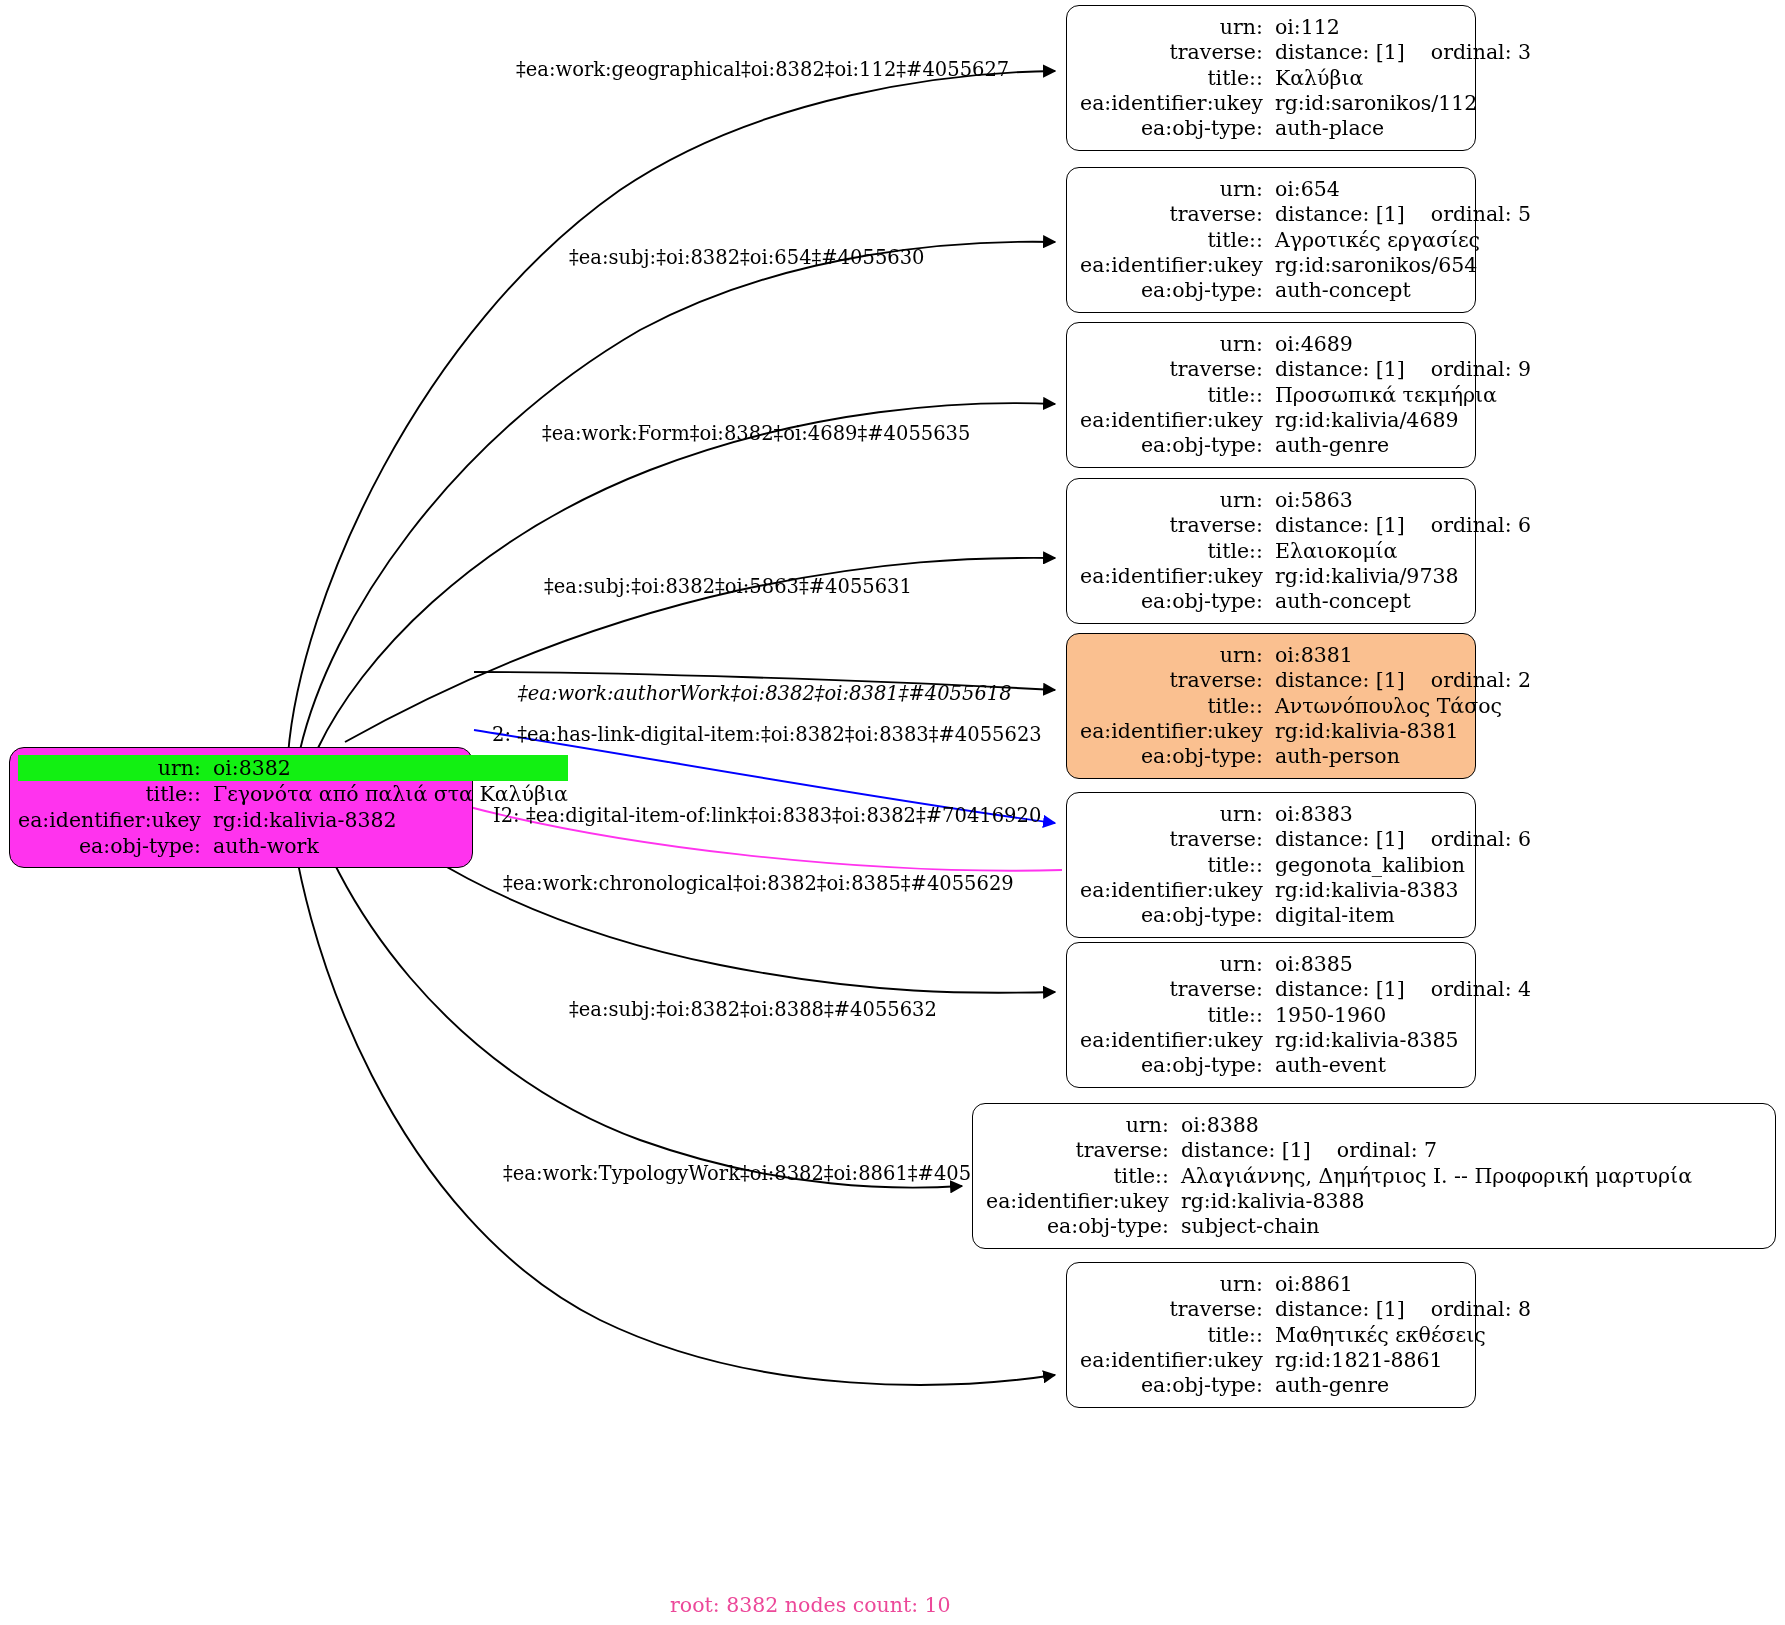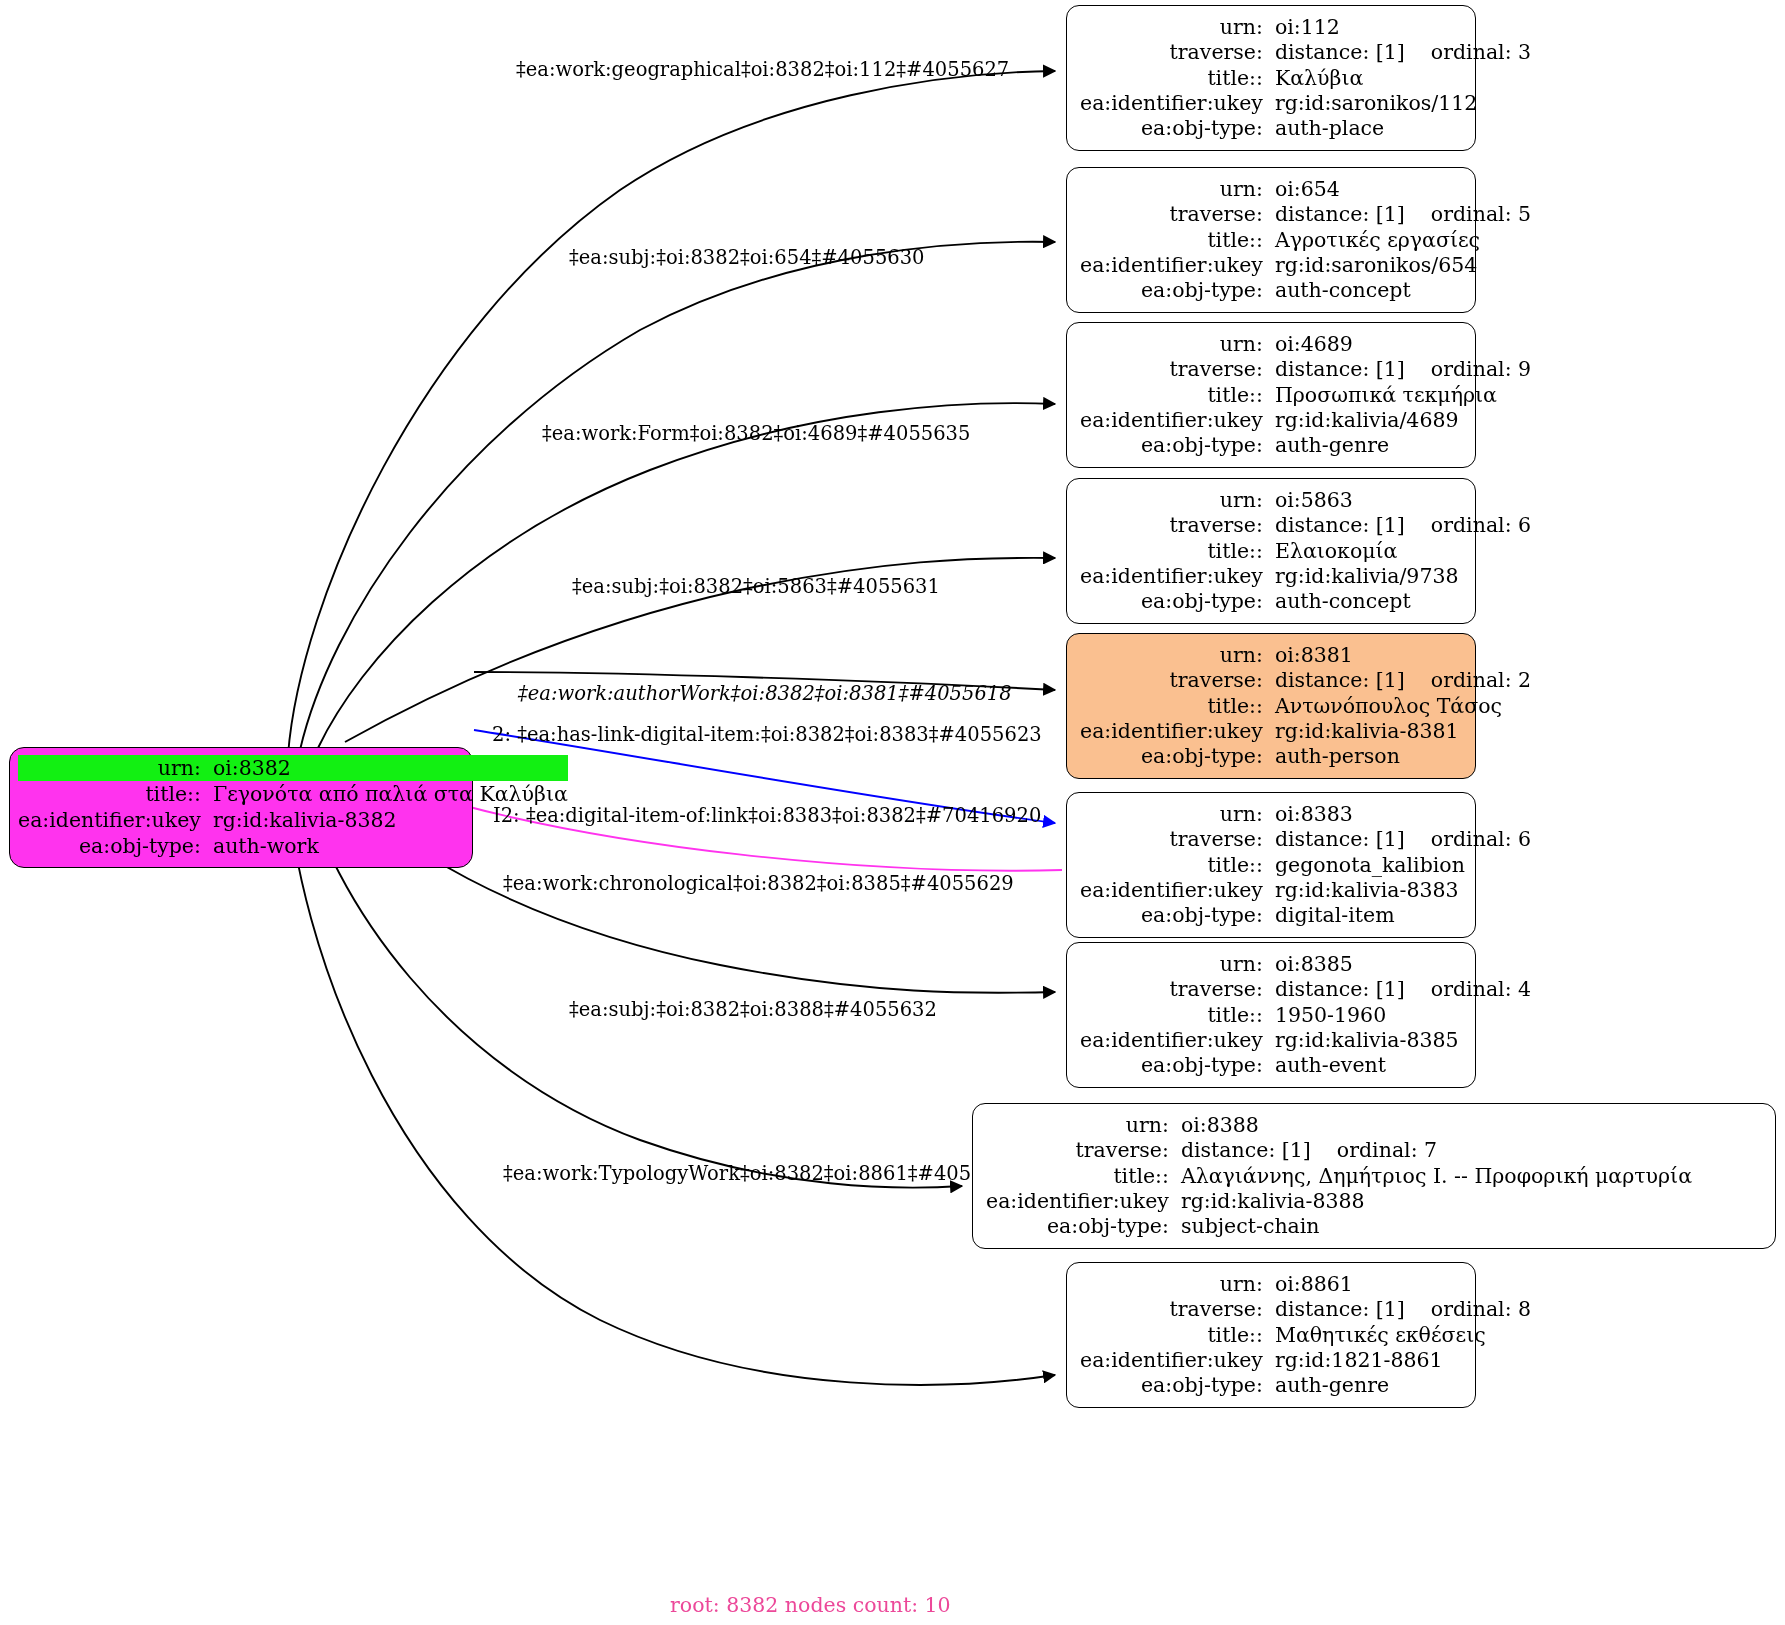--- a/index.html
+++ b/index.html
@@ -141,21 +141,21 @@
       <path d="M 286,772 C 296,950 400,1220 600,1320 C 760,1398 955,1390 1055,1375" stroke="#000000" marker-end="url(#ah-black)"></path>
     </g>
   </svg>
 
   <div class="elabel" style="left:516px; top:59px;">‡ea:work:geographical‡oi:8382‡oi:112‡#4055627</div>
 
   <div class="elabel" style="left:569px; top:247px;">‡ea:subj:‡oi:8382‡oi:654‡#4055630</div>
 
   <div class="elabel" style="left:542px; top:423px;">‡ea:work:Form‡oi:8382‡oi:4689‡#4055635</div>
 
-  <div class="elabel" style="left:572px; top:576px;">‡ea:subj:‡oi:8382‡oi:5863‡#4055631</div>
+  <div class="elabel" style="left:544px; top:576px;">‡ea:subj:‡oi:8382‡oi:5863‡#4055631</div>
 
   <div class="elabel" style="left:518px; top:683px;font-style:italic;">‡ea:work:authorWork‡oi:8382‡oi:8381‡#4055618</div>
 
   <div class="elabel" style="left:492px; top:724px;">2: ‡ea:has-link-digital-item:‡oi:8382‡oi:8383‡#4055623</div>
 
   <div class="elabel" style="left:493px; top:805px;">I2: ‡ea:digital-item-of:link‡oi:8383‡oi:8382‡#70416920</div>
 
   <div class="elabel" style="left:503px; top:873px;">‡ea:work:chronological‡oi:8382‡oi:8385‡#4055629</div>
 
   <div class="elabel" style="left:569px; top:999px;">‡ea:subj:‡oi:8382‡oi:8388‡#4055632</div>

